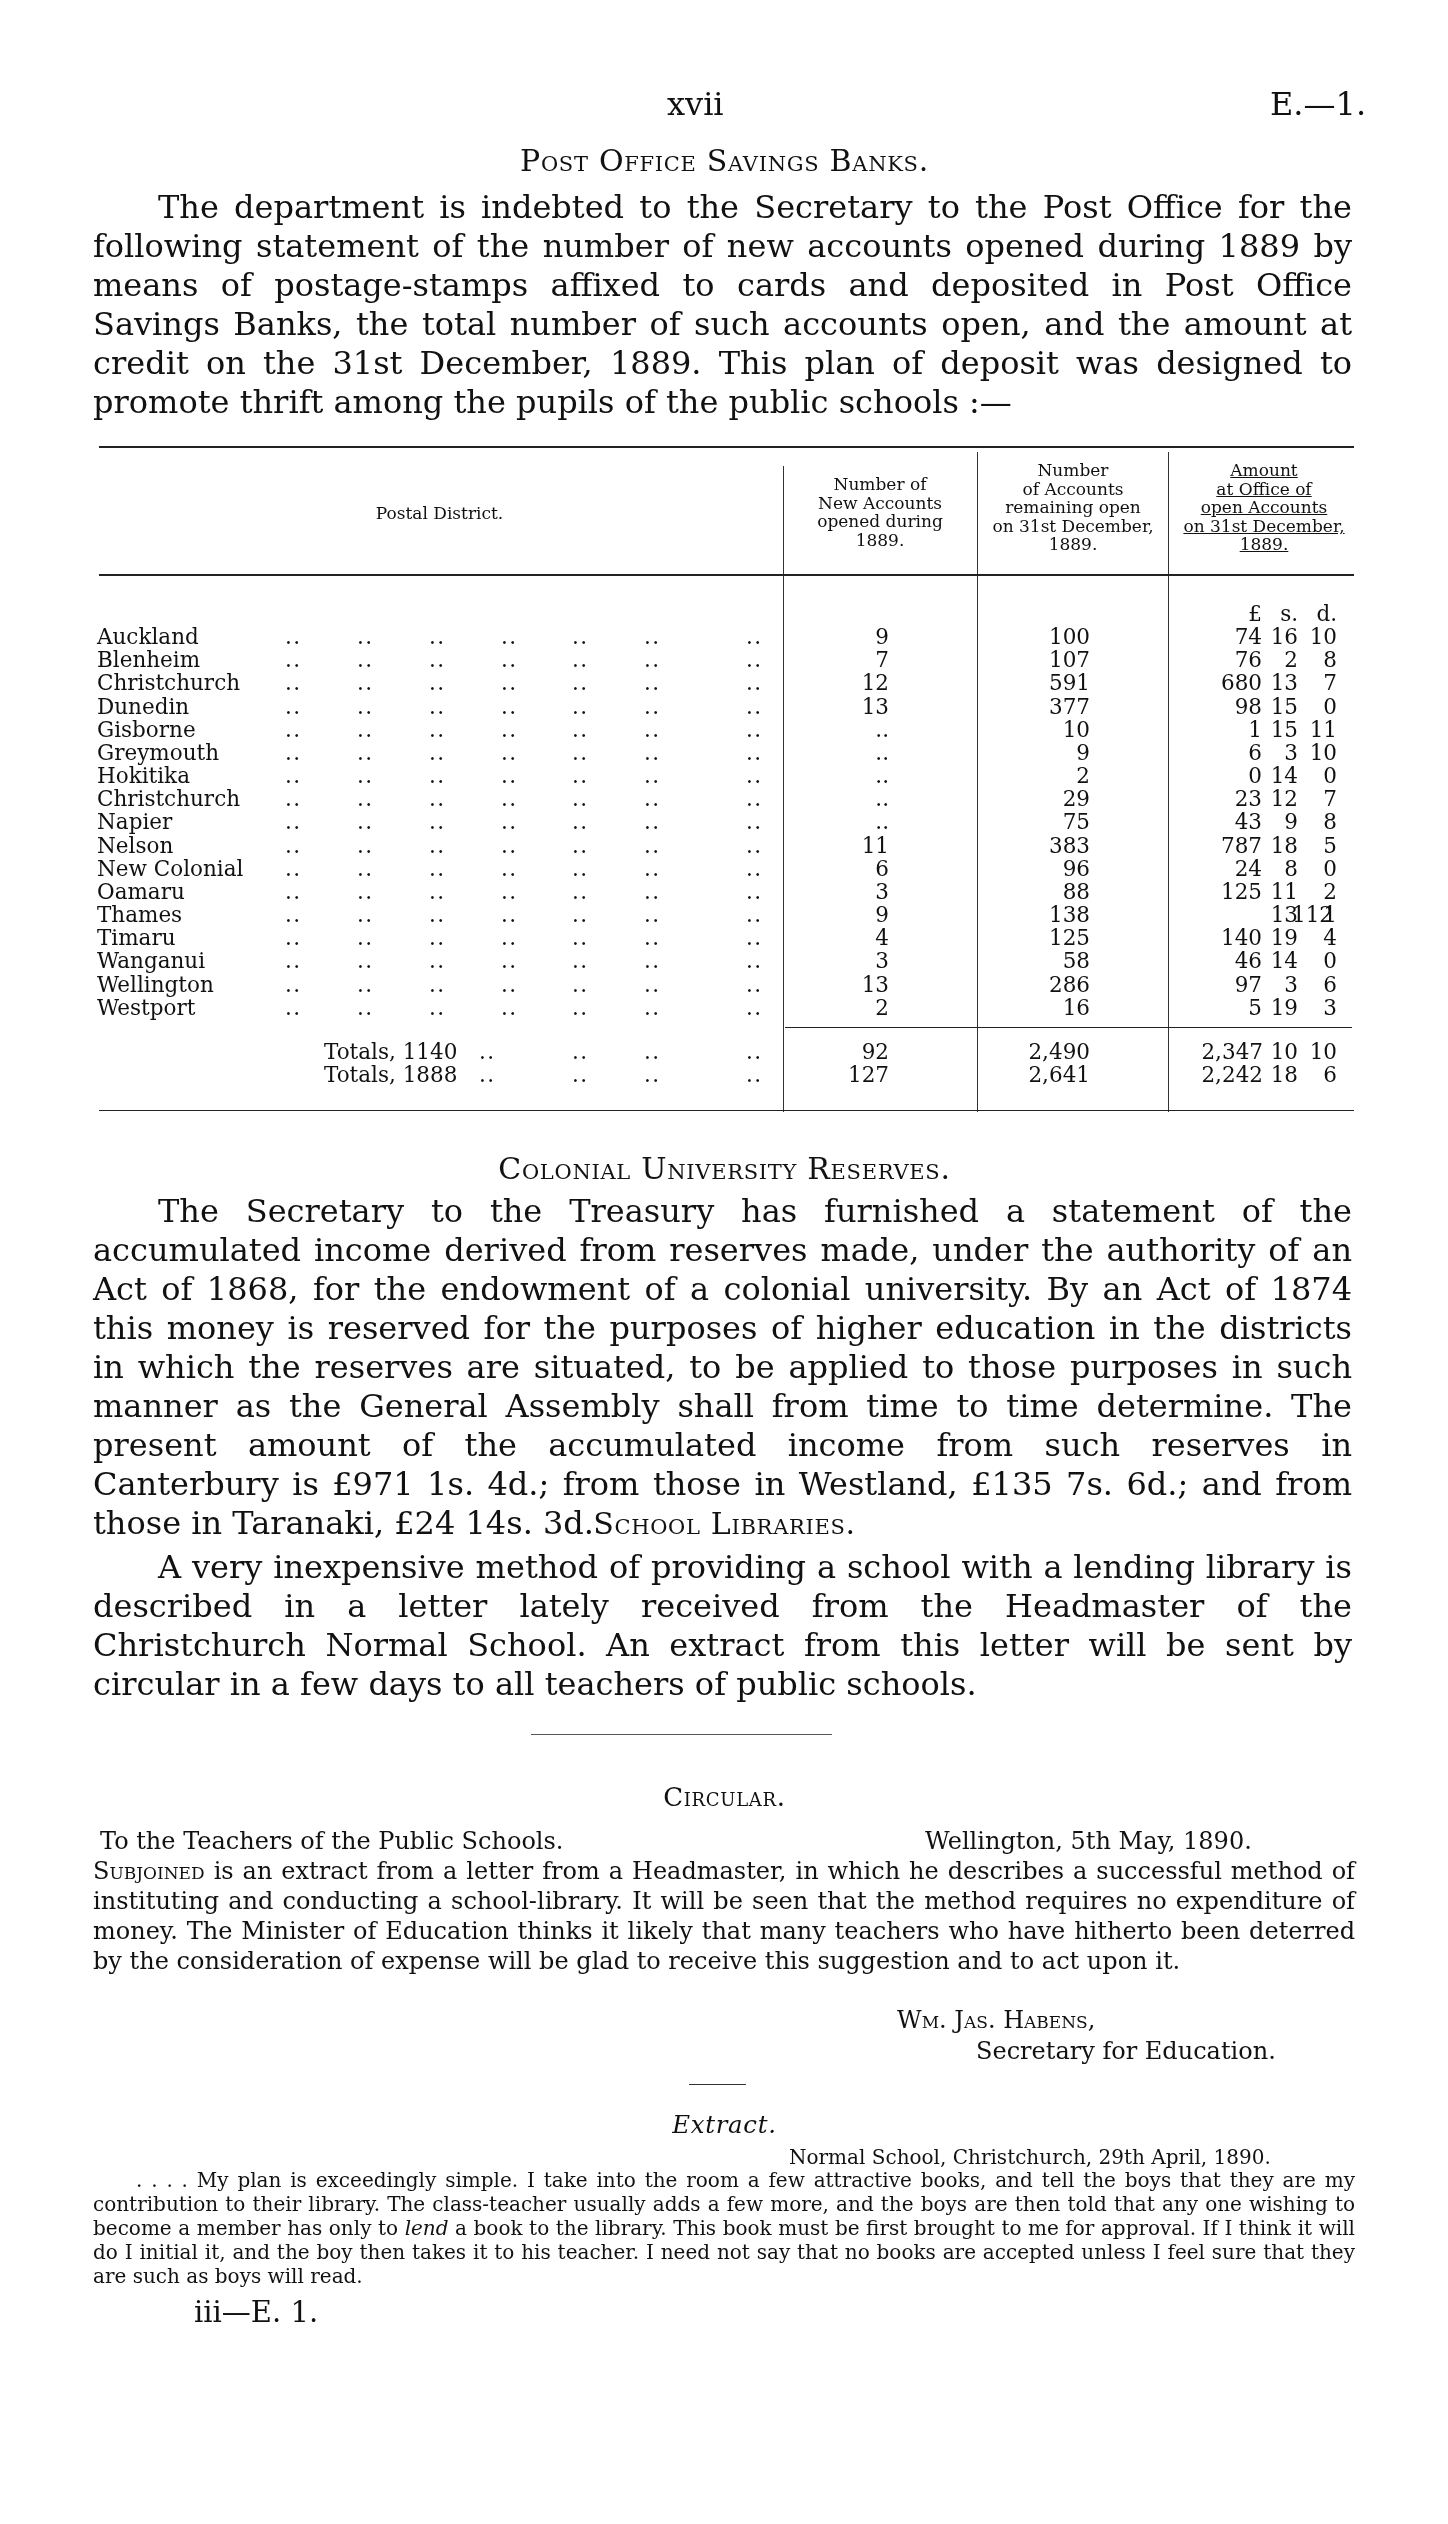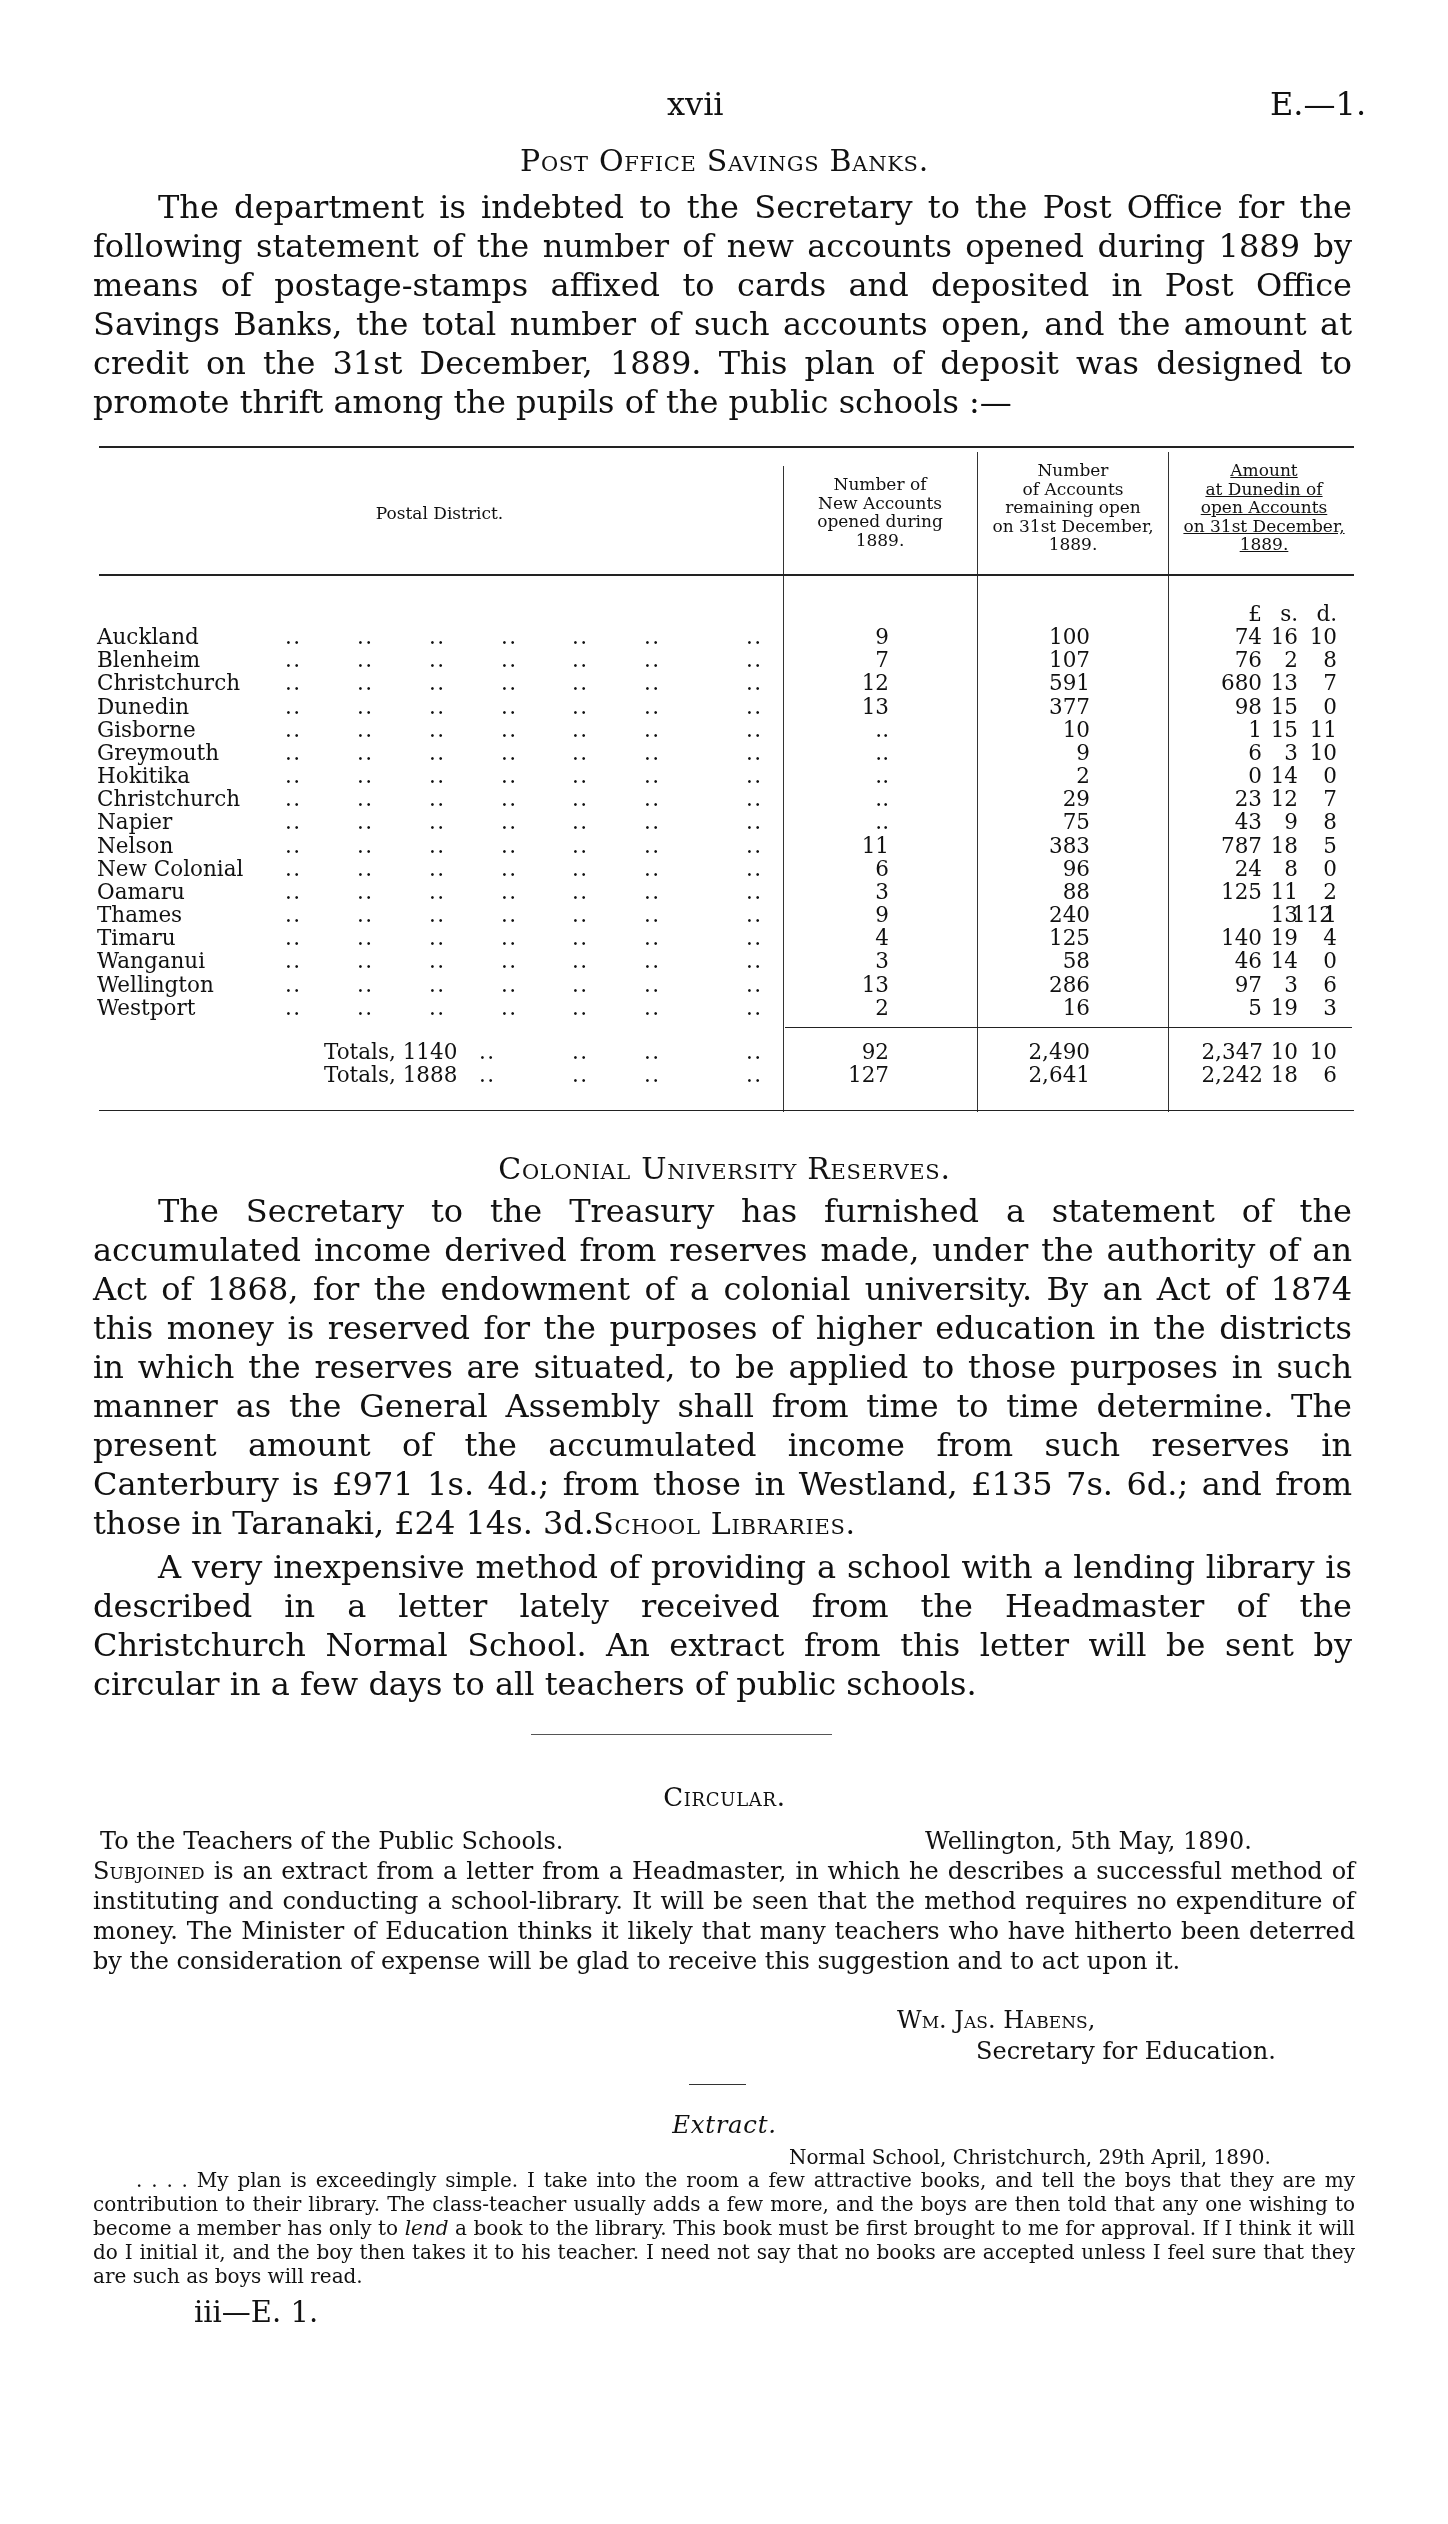--- a/index.html
+++ b/index.html
@@ -47,21 +47,21 @@
   </div>
   <div class="hdr" style="top:461px; left:979px; width:188px;">
     <div>Number</div>
     <div>of Accounts</div>
     <div>remaining open</div>
     <div>on 31st December,</div>
     <div>1889.</div>
   </div>
   <div class="hdr" style="top:461px; left:1170px; width:188px;text-decoration:underline;">
     <div>Amount</div>
-    <div>at Dunedin of</div>
+    <div>at Office of</div>
     <div>open Accounts</div>
     <div>on 31st December,</div>
     <div>1889.</div>
   </div>
   <div class="abs rule" style="top:574px; left:99px; width:1255px;"></div>
 
   <div class="num" style="top:601px; left:1219px; width:43px;">£</div>
   <div class="num" style="top:601px; left:1262px; width:36px;">s.</div>
   <div class="num" style="top:601px; left:1298px; width:39px;">d.</div>
 
@@ -249,21 +249,21 @@
       <div>
         <div class="rowname" style="top:902px">Thames</div>
         <div class="dots" style="top:902px;left:285px">..</div>
         <div class="dots" style="top:902px;left:357px">..</div>
         <div class="dots" style="top:902px;left:429px">..</div>
         <div class="dots" style="top:902px;left:501px">..</div>
         <div class="dots" style="top:902px;left:572px">..</div>
         <div class="dots" style="top:902px;left:644px">..</div>
         <div class="dots" style="top:902px;left:746px">..</div>
         <div class="num" style="top:902px;left:832px;width:57px">9</div>
-        <div class="num" style="top:902px;left:1011px;width:79px">240</div>
+        <div class="num" style="top:902px;left:1011px;width:79px">138</div>
         <div class="num" style="top:902px;left:1276px;width:57px">112</div>
         <div class="num" style="top:902px;left:1262px;width:36px">13</div>
         <div class="num" style="top:902px;left:1298px;width:39px">1</div>
       </div>
       <div>
         <div class="rowname" style="top:925px">Timaru</div>
         <div class="dots" style="top:925px;left:285px">..</div>
         <div class="dots" style="top:925px;left:357px">..</div>
         <div class="dots" style="top:925px;left:429px">..</div>
         <div class="dots" style="top:925px;left:501px">..</div>

